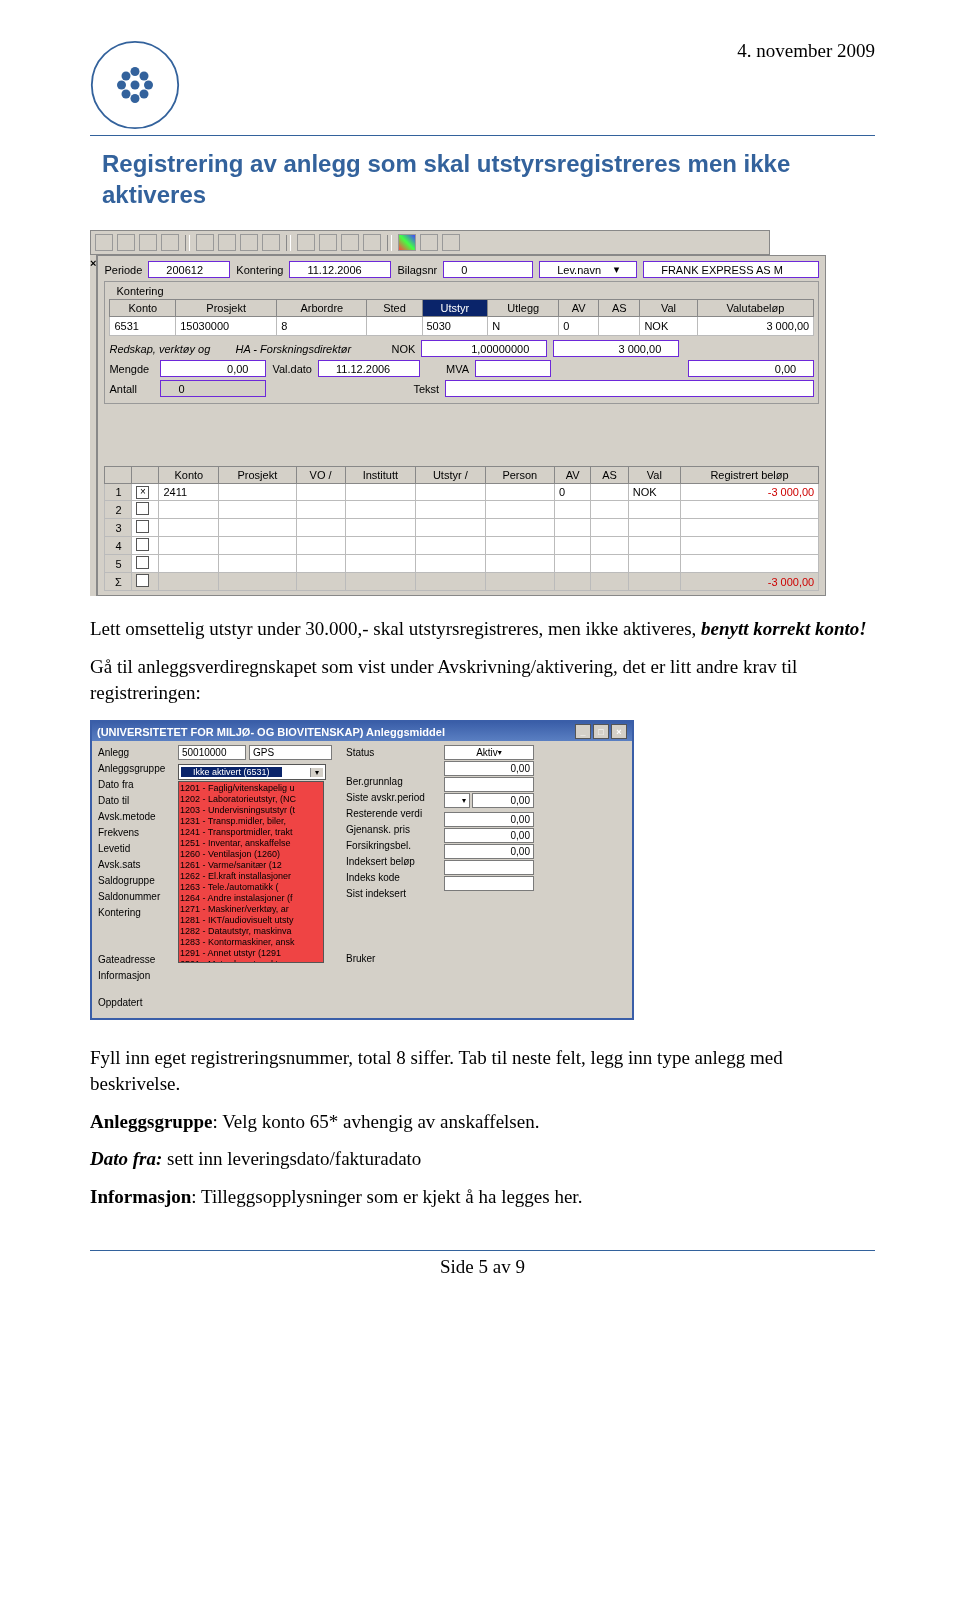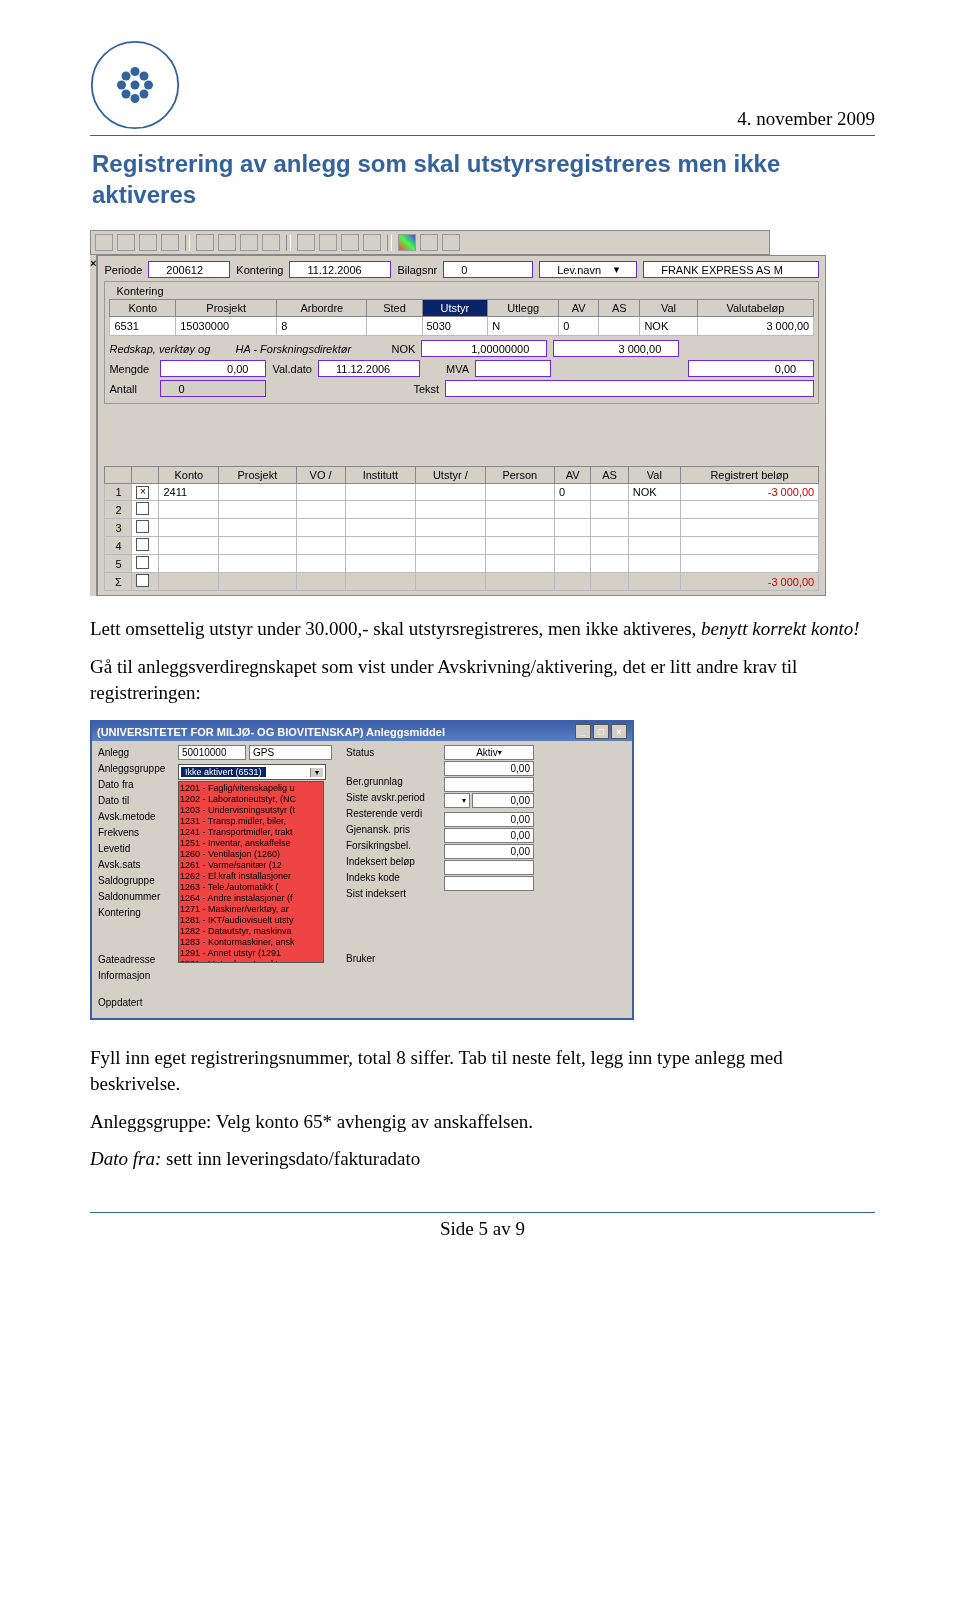--- a/index.html
+++ b/index.html
@@ -1,23 +1,23 @@
 <!DOCTYPE html>
 <html><head>
 <meta charset="utf-8">
 <style>
 body{margin:0;font-family:"Times New Roman",serif;font-size:19px;color:#000;width:960px;background:#fff}
 .page{padding:40px 85px 30px 90px}
-.logo-row{display:flex;align-items:flex-end;justify-content:space-between}
+.logo-row{display:flex;justify-content:space-between}
 .logo{width:90px;height:90px}
 .date{text-align:right;font-size:19px}
 .hr1{border:none;border-top:1.5px solid #33629c;margin:5px 0 12px 0}
-h2{font-family:Arial,sans-serif;color:#33629c;font-size:24px;font-weight:bold;margin:10px 0 20px 2px;line-height:1.3}
+h2{font-family:Arial,sans-serif;color:#33629c;font-size:24px;font-weight:bold;margin:10px 0 20px 12px;line-height:1.3}
 p{margin:12px 0;line-height:1.35}
-.bold{font-weight:normal}
+.bold{font-weight:bold}
 .ital{font-style:italic}
 .shot{margin:16px 0 20px 0}
 .win{font-family:Tahoma,Arial,sans-serif;font-size:11px;color:#000}
 .tb1{background:#d4d0c8;border:1px solid #888;padding:3px 4px;display:flex;gap:4px;align-items:center}
 .tb-ico{width:16px;height:15px;background:#d4d0c8;border:1px solid #999;display:inline-block}
 .tb-sep{width:3px;height:16px;border-left:1px solid #888;border-right:1px solid #fff;margin:0 2px}
 .xcol{display:flex}
 .xbtn{width:14px;background:#d4d0c8;border-right:1px solid #888;display:flex;align-items:flex-start;justify-content:center;font-size:11px;font-weight:bold;padding-top:2px}
 .pnl{background:#d4d0c8;border:1px solid #888;padding:5px 6px 4px 6px;flex:1}
 .row{display:flex;align-items:center;gap:6px;margin-bottom:3px}
@@ -305,21 +305,21 @@
 <div class="dlbl">Informasjon</div>
 <div style="height:10px"></div>
 <div class="dlbl">Oppdatert</div>
 </div>
 <div class="dlg-col">
 <div class="row" style="gap:3px">
             <span class="dinp" style="width:60px">50010000</span>
             <span class="dinp" style="width:75px">GPS</span>
           </div>
 <div class="dsel">
-            <span style="background:#0a246a;color:#fff;padding:0 4px">Ikke aktivert       (6531)</span>
+            <span style="background:#0a246a;color:#fff;padding:0 12px">Ikke aktivert       (6531)</span>
             <span class="darr">▾</span>
           </div>
 <div class="dlist" id="optlist">
             <div>1201 - Faglig/vitenskapelig u</div>
             <div>1202 - Laboratorieutstyr, (NC</div>
             <div>1203 - Undervisningsutstyr (t</div>
             <div>1231 - Transp.midler, biler,</div>
             <div>1241 - Transportmidler, trakt</div>
             <div>1251 - Inventar, anskaffelse</div>
             <div>1260 - Ventilasjon    (1260)</div>
@@ -367,16 +367,17 @@
 <div class="dinp" style="justify-content:flex-end">0,00</div>
 <div class="dinp"></div>
 <div class="dinp"></div>
 </div>
 </div>
 </div>
 
 <p>Fyll inn eget registreringsnummer, total 8 siffer. Tab til neste felt, legg inn type anlegg med beskrivelse.</p>
 <p><span class="bold">Anleggsgruppe</span><span>: Velg konto 65* avhengig av anskaffelsen.</span></p>
 <p><span class="bold ital">Dato fra:</span><span> sett inn leveringsdato/fakturadato</span></p>
+<p><span class="bold">Informasjon</span><span>: Tilleggsopplysninger som er kjekt å ha legges her.</span></p>
 
 <hr class="hr2">
 <div class="footer">Side 5 av 9</div>
 </div>
 
 </body></html>

